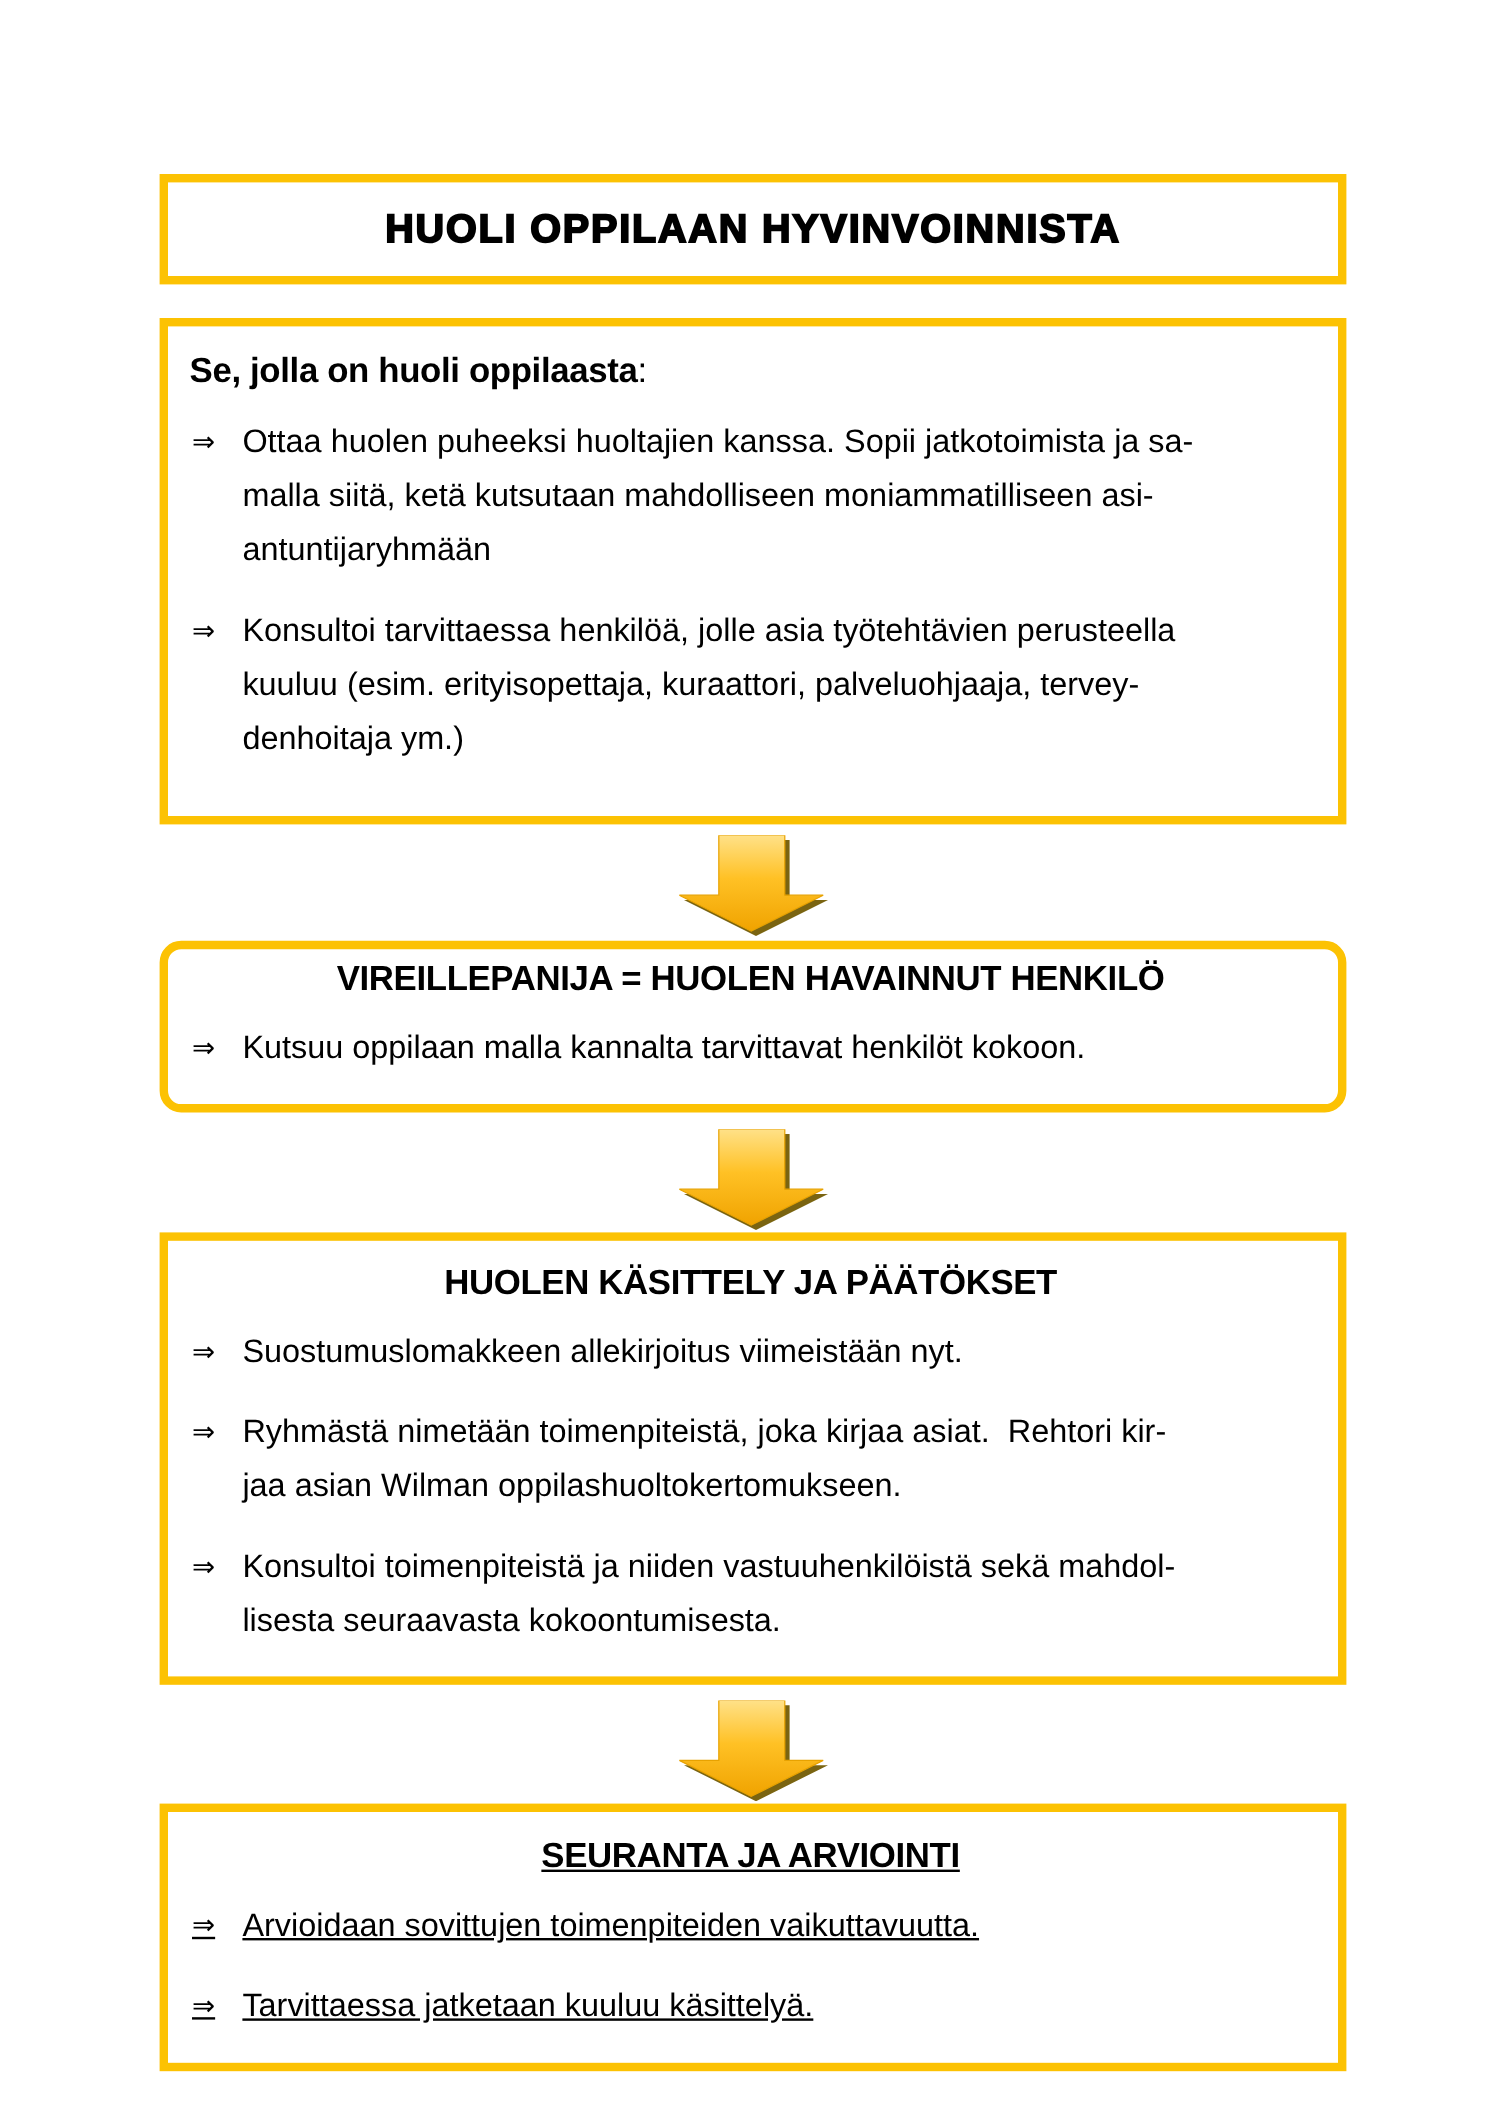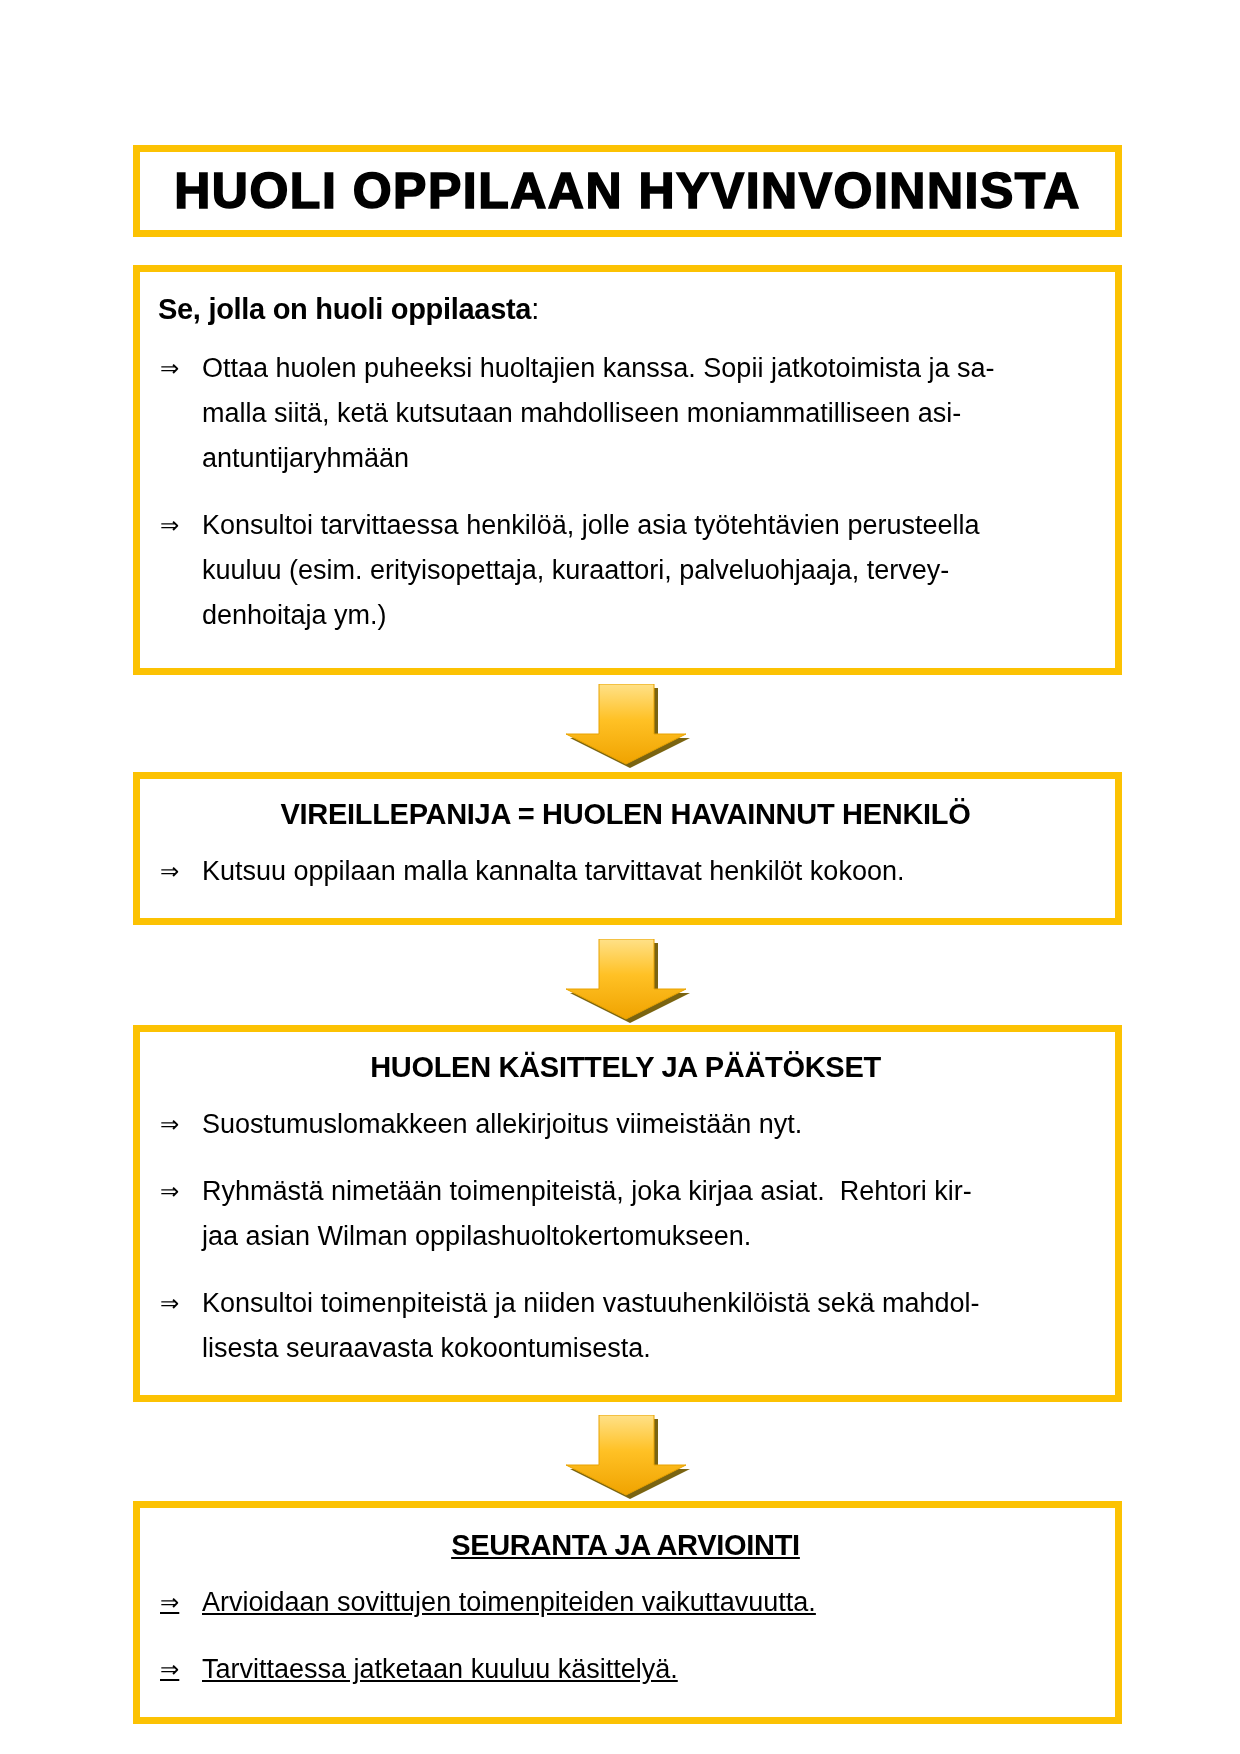--- a/index.html
+++ b/index.html
@@ -24,31 +24,31 @@
     background: #ffffff;
   }
   .title-box {
     height: 92px;
     display: flex;
     align-items: center;
     justify-content: center;
     margin-bottom: 28px;
   }
   .title-text {
-    font-size: 50px;
+    font-size: 33px;
     font-weight: bold;
     letter-spacing: 1.5px;
     -webkit-text-stroke: 1.6px #000000;
     white-space: nowrap;
   }
   .flow-box {
     padding: 16px 18px 24px 14px;
   }
-  .box-1 { min-height: 350px; padding-bottom: 30px; }
-  .box-2 { min-height: 119px; padding-top: 14px; }
+  .box-1 { min-height: 350px; padding-bottom: 42px; }
+  .box-2 { min-height: 119px; padding-top: 4px; border-radius: 18px; }
   .box-3 { min-height: 356px; padding-top: 14px; }
   .box-4 { min-height: 223px; text-decoration: underline; }
   .box-header {
     font-size: 29px;
     font-weight: bold;
     line-height: 42px;
     margin-bottom: 16px;
     letter-spacing: -0.3px;
   }
   .box-header.left { text-align: left; padding-left: 4px; }

